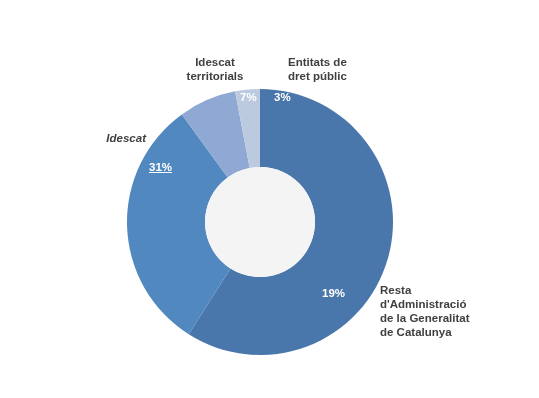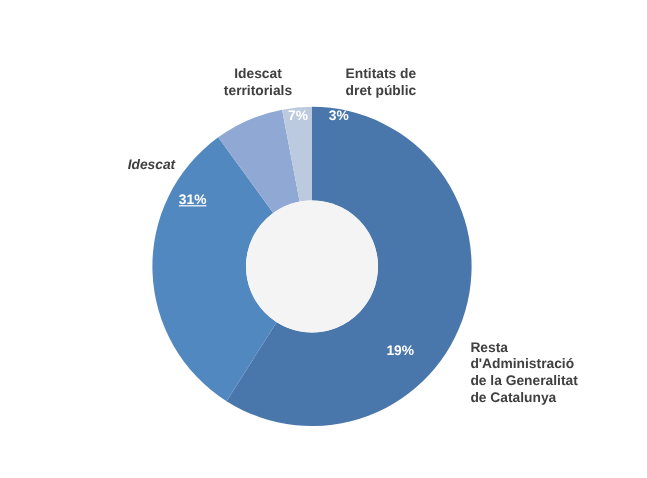--- a/index.html
+++ b/index.html
@@ -52,21 +52,20 @@
     top: 131px;
     width: 86px;
     text-align: right;
     font-style: italic;
   }
   #label-resta {
     left: 380px;
     top: 283px;
     width: 148px;
     text-align: left;
-    margin-left: 12px;
   }
   .pct-label {
     position: absolute;
     font-size: 11.5px;
     font-weight: bold;
     color: #ffffff;
     white-space: nowrap;
   }
   #pct-resta   { left: 322px; top: 287px; }
   #pct-idescat { left: 149px; top: 161px; text-decoration: underline; }

